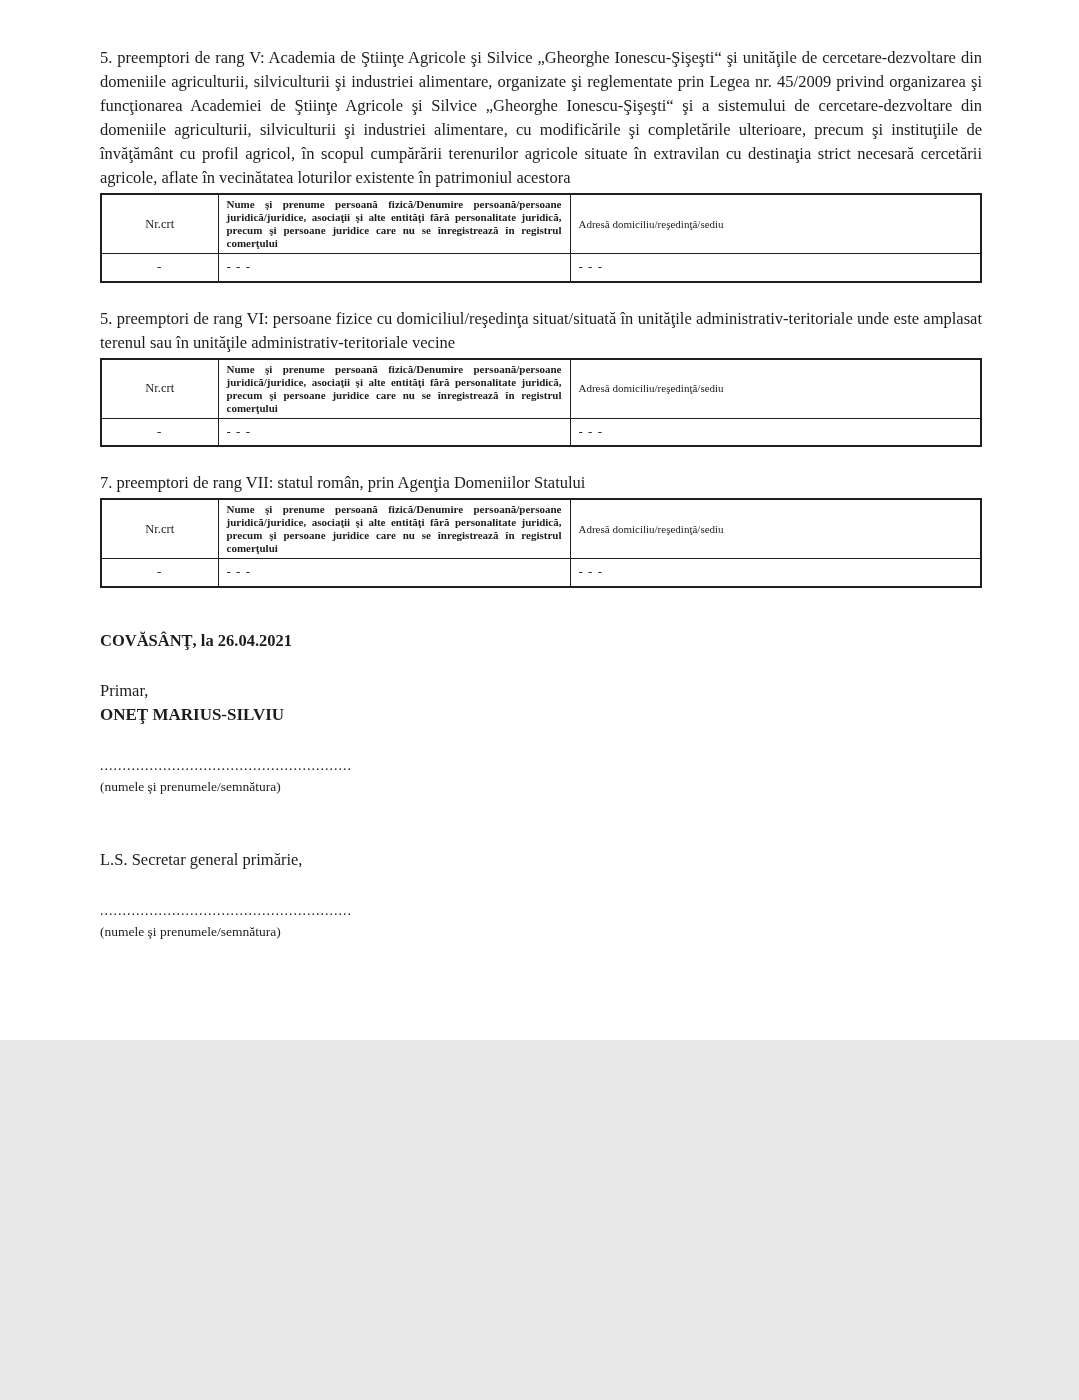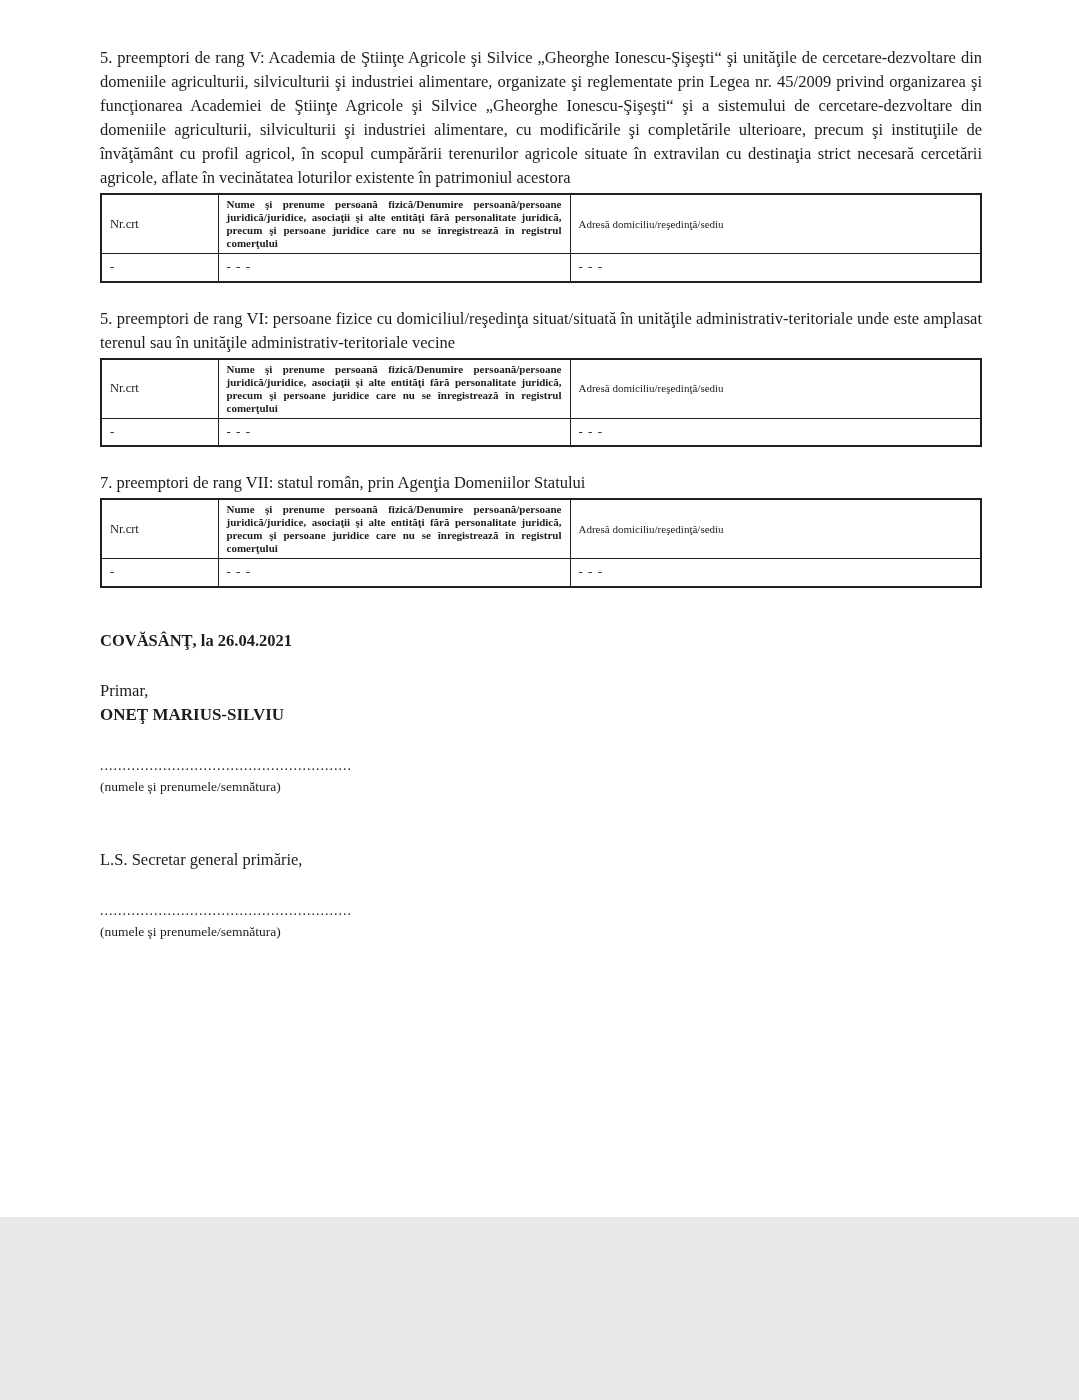--- a/index.html
+++ b/index.html
@@ -3,21 +3,21 @@
 <meta charset="utf-8">
 <style>
   html, body {
     margin: 0;
     padding: 0;
     background: #e8e8e8;
   }
   .page {
     position: relative;
     width: 1079px;
-    height: 1217px;
+    height: 1040px;
     background: #ffffff;
     font-family: "Liberation Serif", "DejaVu Serif", serif;
     color: #1c1c1c;
     box-sizing: border-box;
     padding: 46px 97px 0 100px;
     overflow: hidden;
   }
   .para {
     font-size: 16.5px;
     line-height: 24px;
@@ -31,21 +31,21 @@
     width: 100%;
     border-collapse: collapse;
     border: 2px solid #1f1f1f;
     margin-top: 3px;
     table-layout: fixed;
   }
   table.tbl td {
     border: 1.5px solid #1f1f1f;
     box-sizing: border-box;
   }
-  .c1 { width: 117px; }
+  .c1 { width: 117px; text-align: center; }
   .c2 { width: 352px; }
   .c3 { width: auto; margin-left: 9px; }
   td.hdr {
     font-size: 11.5px;
     line-height: 13px;
     padding: 3px 8px;
   }
   td.hdr.c1 { vertical-align: middle; font-size: 12.5px; }
   td.hdr.c2 { vertical-align: middle; text-align: justify; font-size: 11px; font-weight: bold; }
   td.hdr.c3 { vertical-align: middle; font-size: 11px; }

